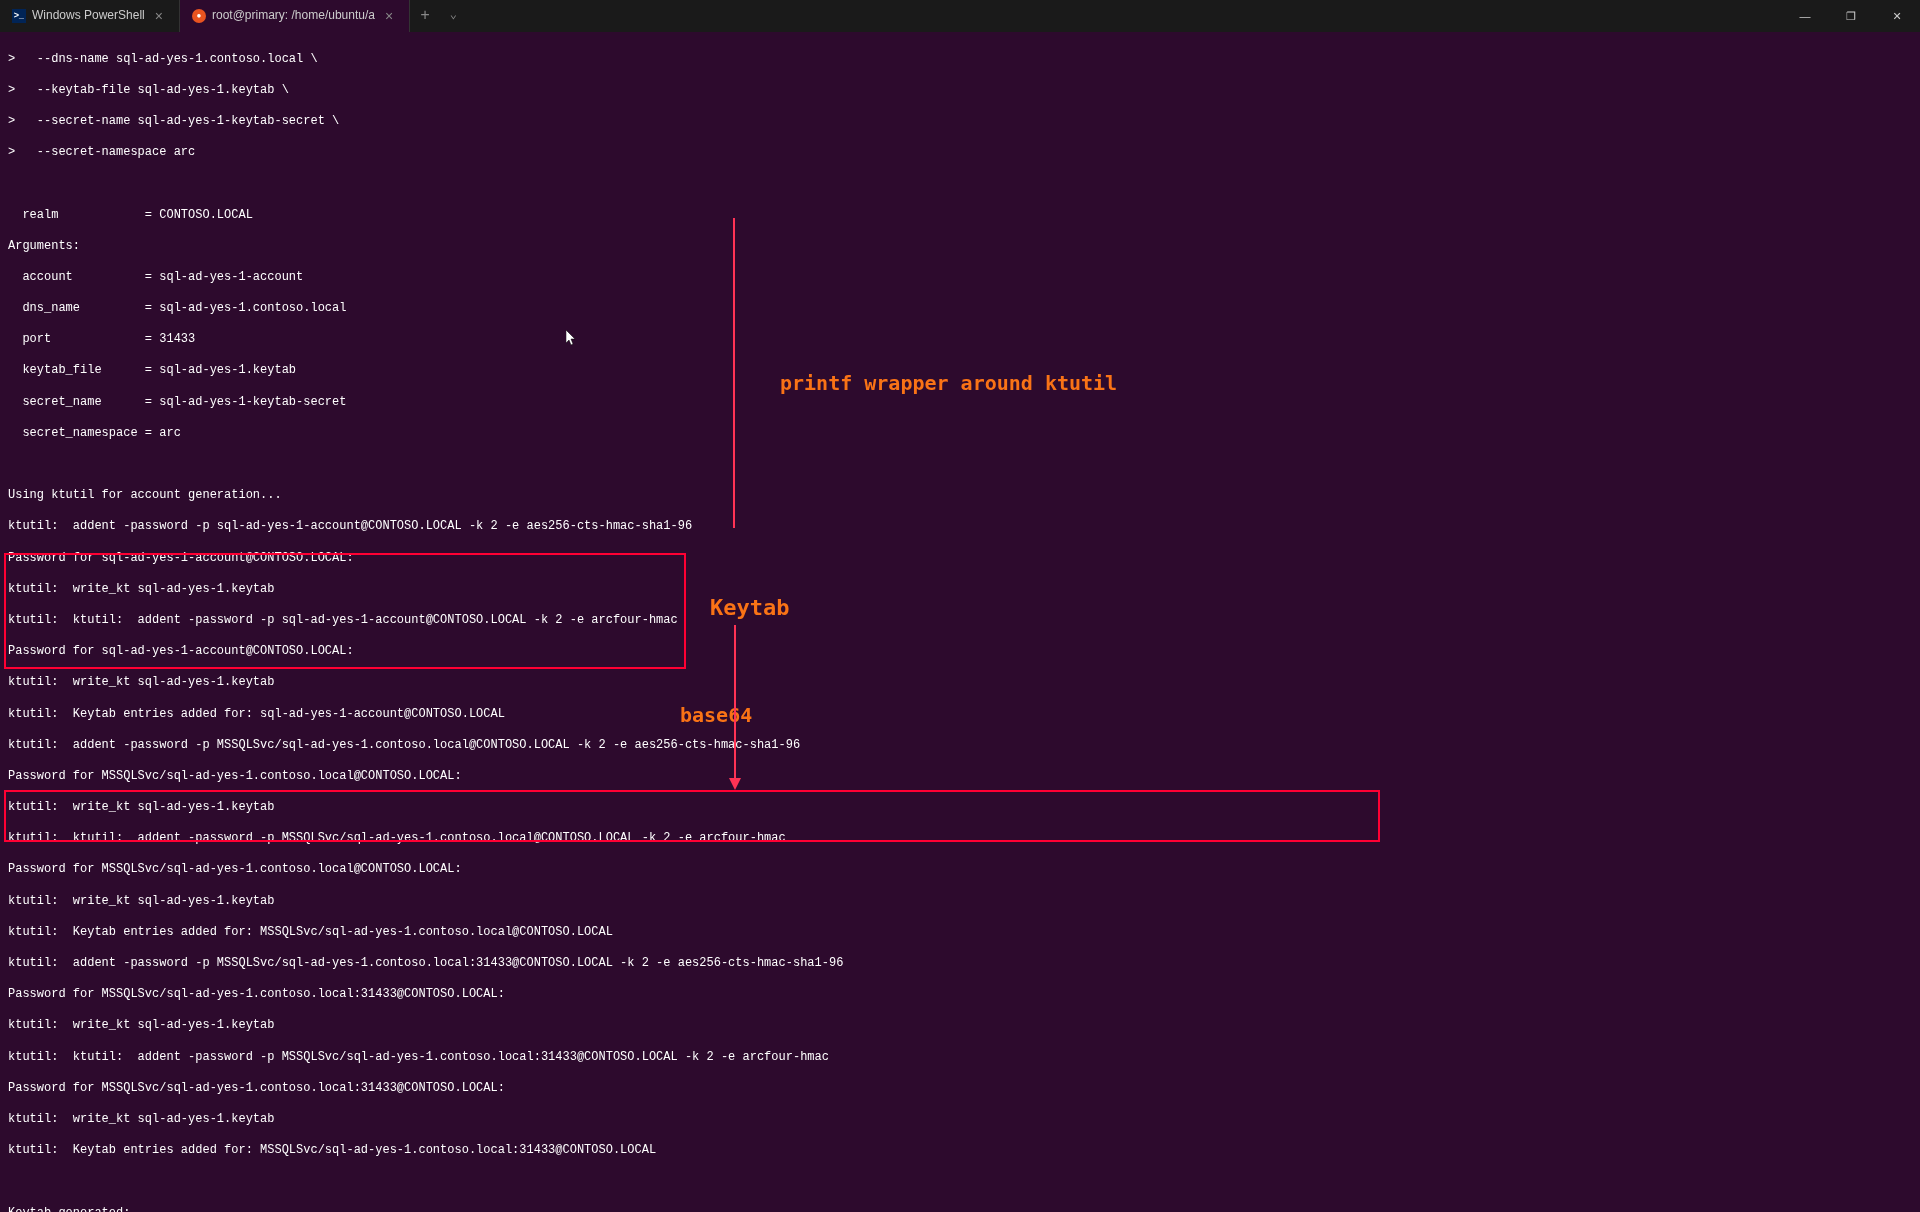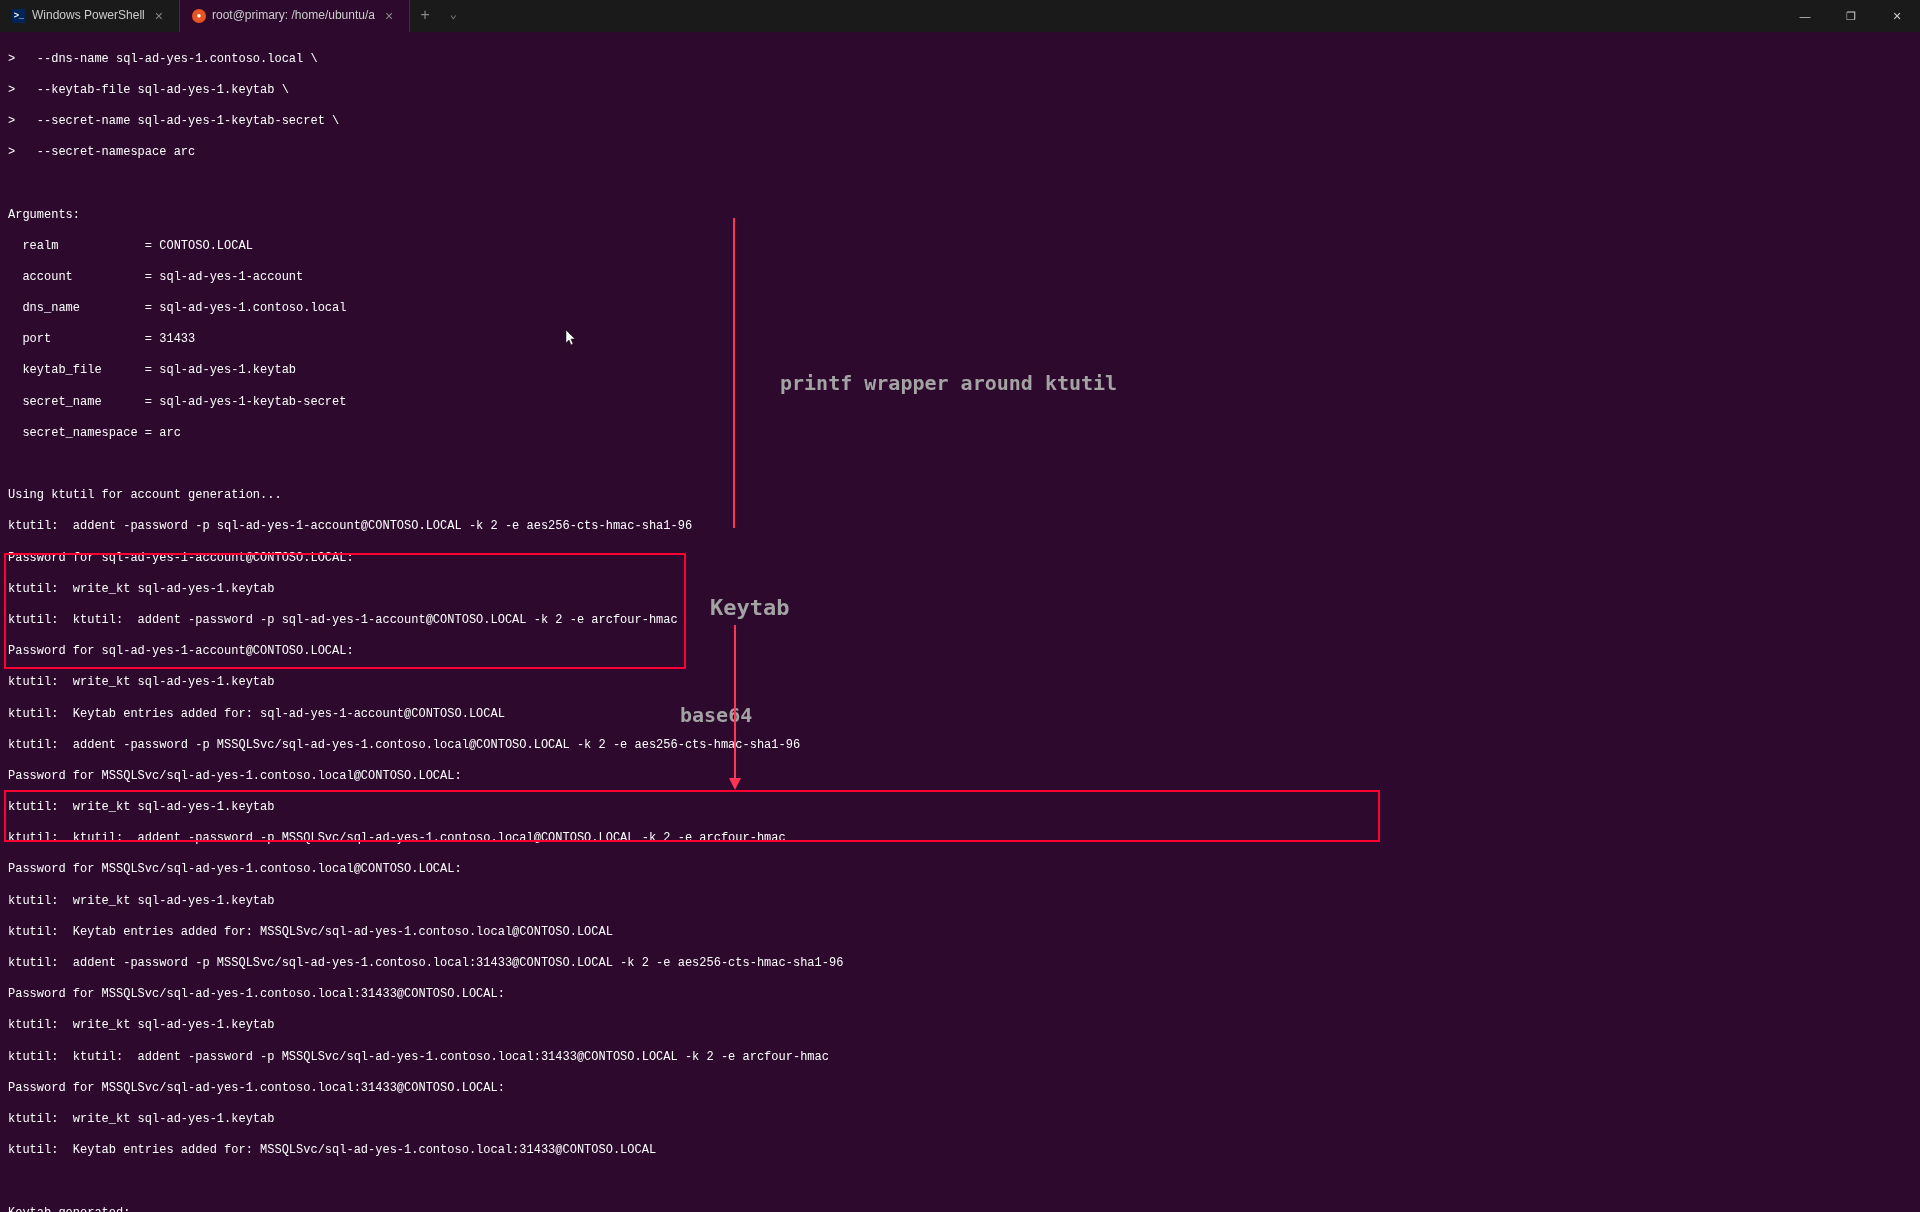--- a/index.html
+++ b/index.html
@@ -101,21 +101,21 @@
     .keytab-box {
       border: 2px solid #ff0033;
       position: absolute;
     }
     .base64-box {
       border: 2px solid #ff0033;
       position: absolute;
     }
     .annotation {
       position: absolute;
-      color: #a3a3a3;
+      color: #f97316;
       font-family: 'Consolas', monospace;
       font-size: 20px;
       font-weight: bold;
     }
     .arrow-line {
       position: absolute;
       background: #ff3355;
     }
     .arrow-head {
       position: absolute;
@@ -155,22 +155,22 @@
     <div class="win-btn">✕</div>
   </div>
 </div>
 
 <div class="terminal">
 <div>&gt;   --dns-name sql-ad-yes-1.contoso.local \</div>
 <div>&gt;   --keytab-file sql-ad-yes-1.keytab \</div>
 <div>&gt;   --secret-name sql-ad-yes-1-keytab-secret \</div>
 <div>&gt;   --secret-namespace arc</div>
 <div>&nbsp;</div>
+<div>  realm            = CONTOSO.LOCAL</div>
 <div>Arguments:</div>
-<div>  realm            = CONTOSO.LOCAL</div>
 <div>  account          = sql-ad-yes-1-account</div>
 <div>  dns_name         = sql-ad-yes-1.contoso.local</div>
 <div>  port             = 31433</div>
 <div>  keytab_file      = sql-ad-yes-1.keytab</div>
 <div>  secret_name      = sql-ad-yes-1-keytab-secret</div>
 <div>  secret_namespace = arc</div>
 <div>&nbsp;</div>
 <div>Using ktutil for account generation...</div>
 <div>ktutil:  addent -password -p sql-ad-yes-1-account@CONTOSO.LOCAL -k 2 -e aes256-cts-hmac-sha1-96</div>
 <div>Password for sql-ad-yes-1-account@CONTOSO.LOCAL:</div>

